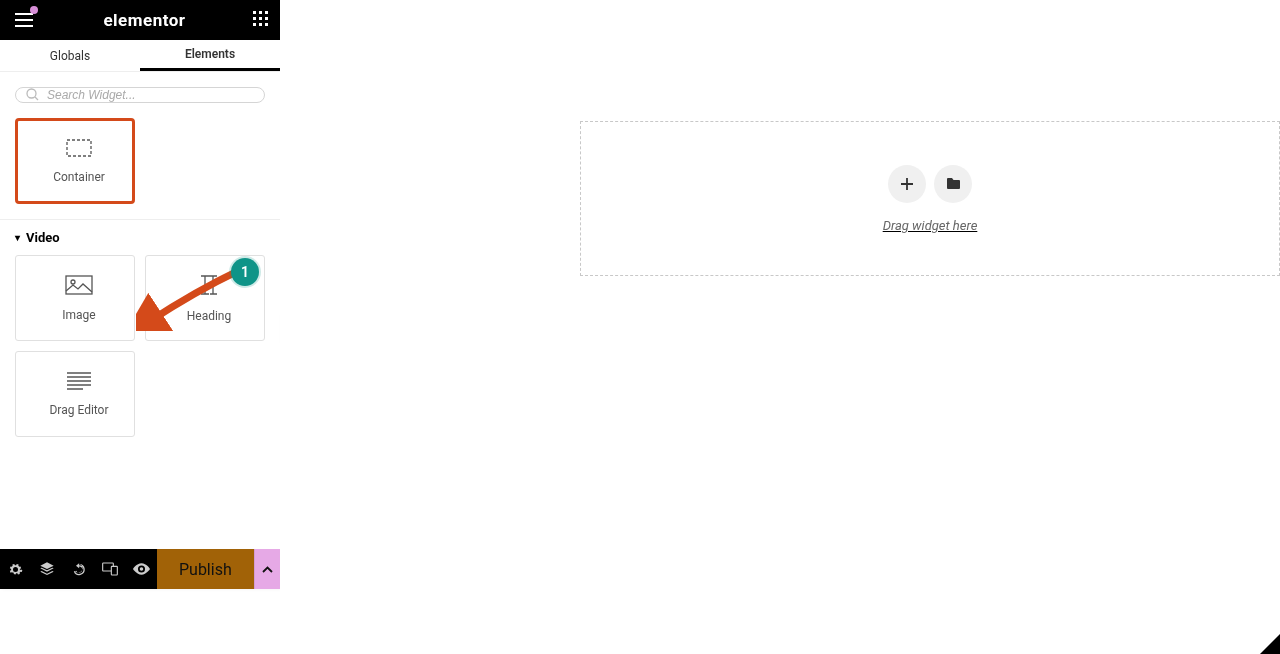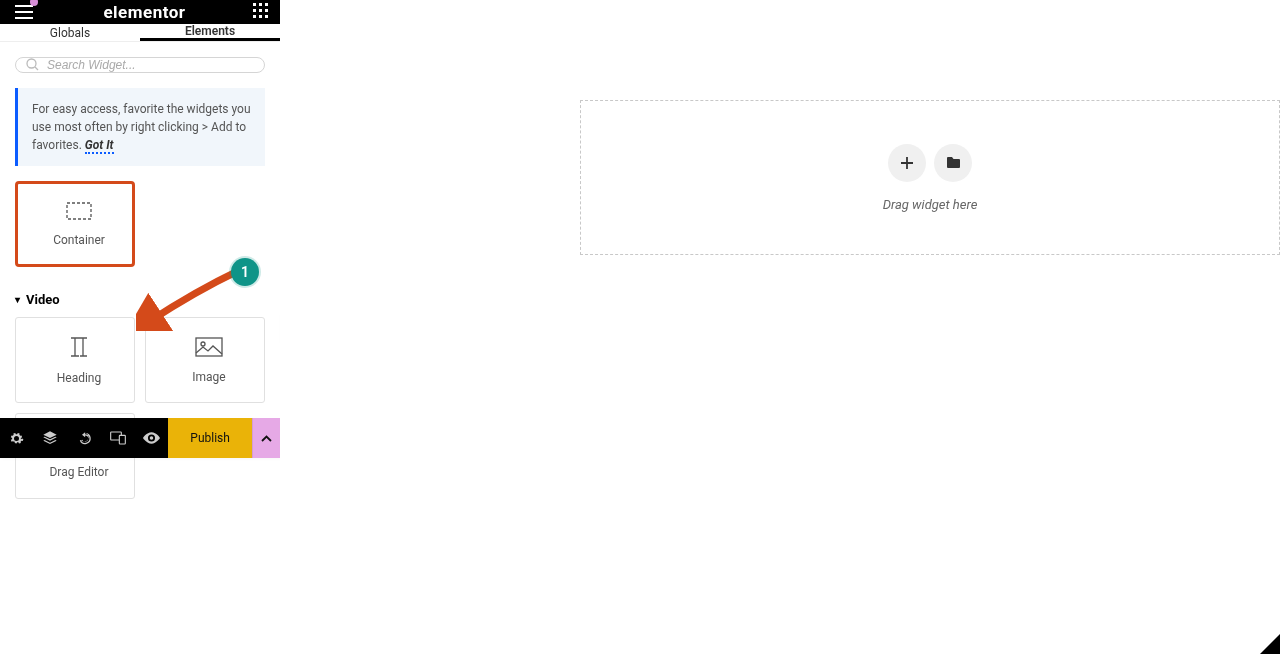--- a/index.html
+++ b/index.html
@@ -1,20 +1,20 @@
 <!DOCTYPE html>
 <html><head>
 <meta charset="utf-8">
 <style>
   * { box-sizing: border-box; margin: 0; padding: 0; }
   html, body { width: 1280px; height: 654px; font-family: -apple-system, BlinkMacSystemFont, "Segoe UI", Roboto, Helvetica, Arial, sans-serif; overflow: hidden; background: #fff; }
 
   
   .panel {
-    position: absolute; left: 0; top: 0; width: 280px; height: 458px;
+    position: absolute; left: 0; top: 0; width: 280px; height: 589px;
     background: #fff; display: flex; flex-direction: column;
     box-shadow: 2px 0 4px rgba(0,0,0,0.05);
   }
 
   .panel-header {
     height: 40px; background: #000; display: flex; align-items: center; justify-content: space-between;
     padding: 0 12px; color: #fff;
   }
   .hamburger { position: relative; cursor: pointer; display: flex; align-items: center; justify-content: center; width: 24px; height: 24px; }
   .hamburger .dot { position: absolute; top: -2px; right: -2px; width: 8px; height: 8px; background: #d88fd8; border-radius: 50%; }
@@ -55,38 +55,38 @@
   }
   .widget .icon { color: #555; }
 
   .divider { height: 1px; background: #eee; margin: 0 0 0; }
 
   .footer {
     position: absolute; bottom: 0; left: 0; width: 280px; height: 40px;
     background: #000; display: flex; align-items: center;
   }
   .footer .fi { width: 36px; height: 40px; display: flex; align-items: center; justify-content: center; color: #ccc; cursor: pointer; }
-  .publish { margin-left: auto; background: #eab308; color: #111; font-size: 12px; height: 40px; display: flex; align-items: center; justify-content: center; padding: 0 22px; cursor: pointer; }
+  .publish { margin-left: auto; background: #a16207; color: #111; font-size: 16px; height: 40px; display: flex; align-items: center; justify-content: center; padding: 0 22px; cursor: pointer; }
   .publish-caret { width: 30px; height: 40px; background: #e6a9e6; display: flex; align-items: center; justify-content: center; cursor: pointer; border-left: 1px solid rgba(0,0,0,0.08); }
 
   
   .canvas {
     position: absolute; left: 280px; top: 0; right: 0; height: 654px; background: #fff;
   }
   .collapse-btn {
     position: absolute; left: 280px; top: 315px; width: 16px; height: 28px;
     background: #fff; border: 1px solid #eee; border-left: none; border-radius: 0 4px 4px 0;
     display: flex; align-items: center; justify-content: center; color: #777; font-size: 11px;
     cursor: pointer; box-shadow: 2px 0 4px rgba(0,0,0,0.06);
   }
 
   .dropzone {
-    position: absolute; left: 300px; right: 0; top: 100px; height: 155px;
+    position: absolute; left: 300px; right: 0; top: 121px; height: 155px;
     border: 1.5px dashed #c8c8c8;
-    display: flex; flex-direction: column; align-items: center; justify-content: center; gap: 15px;
+    display: flex; flex-direction: column; align-items: center; justify-content: center; gap: 15px; text-decoration: underline;
   }
   .dropzone .btns { display: flex; gap: 8px; }
   .rbtn { width: 38px; height: 38px; border-radius: 50%; background: #f0f0f0; display: flex; align-items: center; justify-content: center; color: #333; cursor: pointer; }
   .dropzone .label { font-size: 13px; color: #666; font-style: italic; }
 
   
   .badge {
     position: absolute; width: 28px; height: 28px; border-radius: 50%;
     background: #0f9488; color: #fff; font-size: 14px; font-weight: 600;
     display: flex; align-items: center; justify-content: center;
@@ -138,57 +138,53 @@
   <div class="search-wrap">
     <div class="search">
       <svg width="13" height="13" viewBox="0 0 13 13">
           <circle cx="5.5" cy="5.5" r="4.5" fill="none" stroke="#bbb" stroke-width="1.3"></circle>
           <path d="M9 9l3 3" stroke="#bbb" stroke-width="1.3"></path>
         </svg>
       <input placeholder="Search Widget..." style="">
     </div>
   </div>
 
-  <div class="tip">
-    <span>For easy access, favorite the widgets you use most often by right clicking &gt; Add to favorites.</span>
-    <span class="got-it">Got It</span>
-  </div>
 
   <div class="widgets">
     <div class="widget highlight">
       <span class="icon">
         <svg width="26" height="18" viewBox="0 0 26 18">
             <rect x="1" y="1" width="24" height="16" fill="none" stroke="#555" stroke-width="1.3" stroke-dasharray="3 2"></rect>
           </svg>
       </span>
       <span>Container</span>
     </div>
   </div>
 
   <div class="divider"></div>
 
   <div class="category">Video</div>
   <div class="widgets">
-    <div class="widget">
-      <span class="icon">
-        <svg width="26" height="22" viewBox="0 0 26 22">
-            <path d="M5 2h16M9 2v18M17 2v18M5 20h8M14 20h7" stroke="#555" stroke-width="1.3" fill="none"></path>
-          </svg>
-      </span>
-      <span>Heading</span>
-    </div>
     <div class="widget">
       <span class="icon">
         <svg width="28" height="20" viewBox="0 0 28 20">
             <rect x="1" y="1" width="26" height="18" fill="none" stroke="#555" stroke-width="1.3"></rect>
             <circle cx="8" cy="7" r="2" fill="none" stroke="#555" stroke-width="1.3"></circle>
             <path d="M1 16l7-6 5 4 5-5 9 8" fill="none" stroke="#555" stroke-width="1.3"></path>
           </svg>
       </span>
       <span>Image</span>
+    </div>
+    <div class="widget">
+      <span class="icon">
+        <svg width="26" height="22" viewBox="0 0 26 22">
+            <path d="M5 2h16M9 2v18M17 2v18M5 20h8M14 20h7" stroke="#555" stroke-width="1.3" fill="none"></path>
+          </svg>
+      </span>
+      <span>Heading</span>
     </div>
     <div class="widget">
       <span class="icon">
         <svg width="26" height="18" viewBox="0 0 26 18">
             <path d="M1 1h24M1 5h24M1 9h24M1 13h24M1 17h16" stroke="#555" stroke-width="1.5"></path>
           </svg>
       </span>
       <span>Drag Editor</span>
     </div>
   </div>

